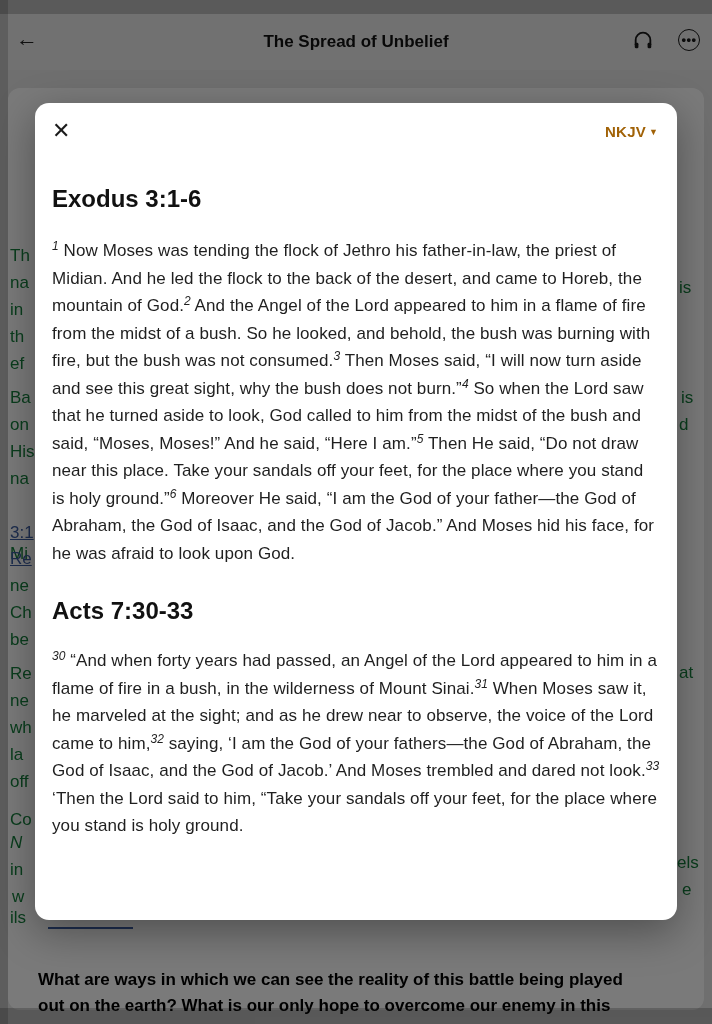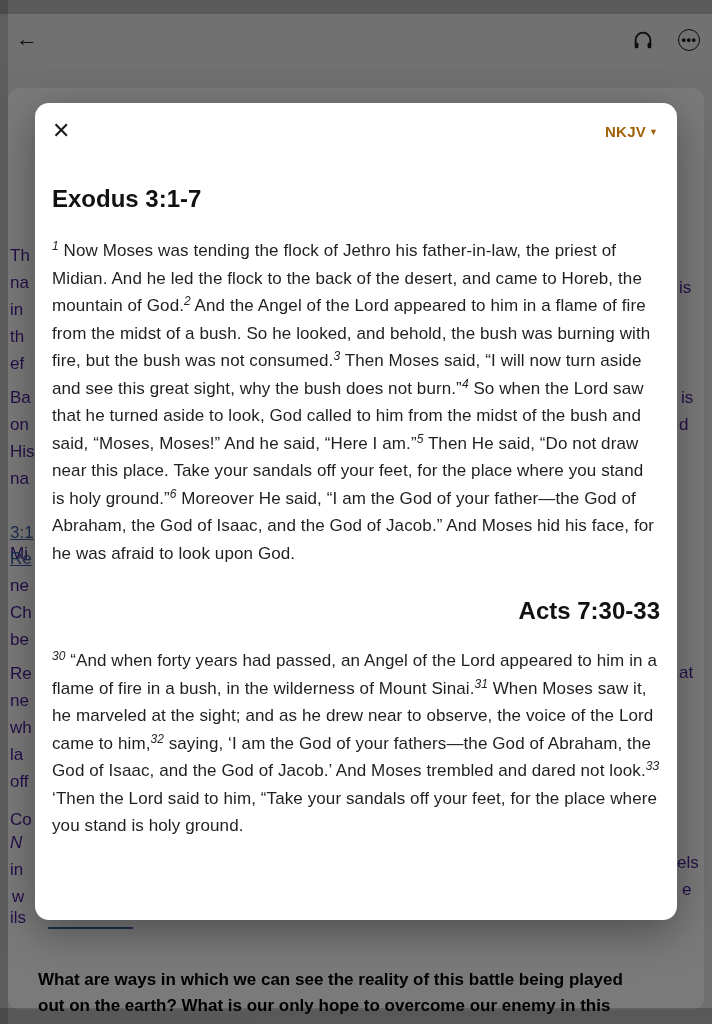--- a/index.html
+++ b/index.html
@@ -19,21 +19,21 @@
   .hp-icon{position:absolute;top:29px;right:58px;color:#1a1a1a;}
   .more-icon{
     position:absolute;top:29px;right:12px;width:22px;height:22px;border:1.8px solid #1a1a1a;
     border-radius:50%;color:#1a1a1a;font-size:13px;line-height:19px;text-align:center;
     letter-spacing:.5px;box-sizing:border-box;font-weight:bold;
   }
   .content-card{
     position:absolute;top:88px;left:8px;right:8px;bottom:14px;
     background:#ffffff;border-radius:12px;
   }
-  .frag{position:absolute;font-size:17px;color:#4c1d95;white-space:nowrap;}
+  .frag{position:absolute;font-size:17px;color:#15803d;white-space:nowrap;}
   .frag.link{color:#3e5fa3;text-decoration:underline;}
   .frag.italic{font-style:italic;}
   .bottom-link-line{position:absolute;left:48px;top:927px;width:85px;height:2px;background:#3e5fa3;}
   .question{
     position:absolute;left:38px;top:950px;width:612px;
     font-size:17px;line-height:26px;font-weight:bold;color:#000;
   }
   
   .overlay{position:absolute;inset:0;background:rgba(0,0,0,0.52);}
   .strip-top{position:absolute;top:0;left:0;right:0;height:14px;background:rgba(0,0,0,0.2);}
@@ -53,36 +53,37 @@
   }
   .version-select{
     position:absolute;right:2px;top:6px;font-size:15px;font-weight:bold;color:#a16207;
     cursor:pointer;letter-spacing:.2px;
   }
   .version-select .caret{font-size:9px;vertical-align:2px;margin-left:3px;}
   .passage-heading{
     font-size:24px;font-weight:bold;color:#111;margin:0;
   }
   .passage-heading.first{margin-top:34px;margin-bottom:24px;}
-  .passage-heading.second{margin-top:30px;margin-bottom:22px;text-align:right;}
+  .passage-heading.second{margin-top:30px;margin-bottom:22px;}
   .passage-text{
     font-size:17px;line-height:27.5px;color:#1f1f1f;margin:0;
     letter-spacing:.1px;
   }
   sup.vnum{
     font-style:italic;font-size:12px;line-height:0;vertical-align:6px;
     color:#1f1f1f;letter-spacing:0;
   }
 </style>
 </head>
 <body>
 
 <div class="page">
   <div class="topbar">
     <span class="back-icon">←</span>
+    <div class="topbar-title">The Spread of Unbelief</div>
     <span class="hp-icon">
       <svg width="22" height="22" viewBox="0 0 24 24" fill="none" stroke="currentColor" stroke-width="2" stroke-linecap="round">
         <path d="M4 17v-5a8 8 0 0 1 16 0v5"></path>
         <rect x="3" y="15" width="4" height="6" rx="1.5" fill="currentColor" stroke="none"></rect>
         <rect x="17" y="15" width="4" height="6" rx="1.5" fill="currentColor" stroke="none"></rect>
       </svg>
     </span>
     <span class="more-icon">•••</span>
   </div>
 
@@ -131,18 +132,18 @@
 <div class="strip-bottom"></div>
 
 <div class="modal">
   <div class="modal-header">
     <button class="close-btn">✕</button>
     <div class="version-select">
       <span>NKJV</span><span class="caret">▼</span>
     </div>
   </div>
 
-  <h2 class="passage-heading first">Exodus 3:1-7</h2>
+  <h2 class="passage-heading first">Exodus 3:1-6</h2>
   <p class="passage-text"><sup class="vnum">1</sup> Now Moses was tending the flock of Jethro his father-in-law, the priest of Midian. And he led the flock to the back of the desert, and came to Horeb, the mountain of God.<sup class="vnum">2</sup> And the Angel of the Lord appeared to him in a flame of fire from the midst of a bush. So he looked, and behold, the bush was burning with fire, but the bush was not consumed.<sup class="vnum">3</sup> Then Moses said, “I will now turn aside and see this great sight, why the bush does not burn.”<sup class="vnum">4</sup> So when the Lord saw that he turned aside to look, God called to him from the midst of the bush and said, “Moses, Moses!” And he said, “Here I am.”<sup class="vnum">5</sup> Then He said, “Do not draw near this place. Take your sandals off your feet, for the place where you stand is holy ground.”<sup class="vnum">6</sup> Moreover He said, “I am the God of your father—the God of Abraham, the God of Isaac, and the God of Jacob.” And Moses hid his face, for he was afraid to look upon God.</p>
 
   <h2 class="passage-heading second">Acts 7:30-33</h2>
   <p class="passage-text"><sup class="vnum">30</sup> “And when forty years had passed, an Angel of the Lord appeared to him in a flame of fire in a bush, in the wilderness of Mount Sinai.<sup class="vnum">31</sup> When Moses saw it, he marveled at the sight; and as he drew near to observe, the voice of the Lord came to him,<sup class="vnum">32</sup> saying, ‘I am the God of your fathers—the God of Abraham, the God of Isaac, and the God of Jacob.’ And Moses trembled and dared not look.<sup class="vnum">33</sup> ‘Then the Lord said to him, “Take your sandals off your feet, for the place where you stand is holy ground.</p>
 </div>
 
 </body></html>

